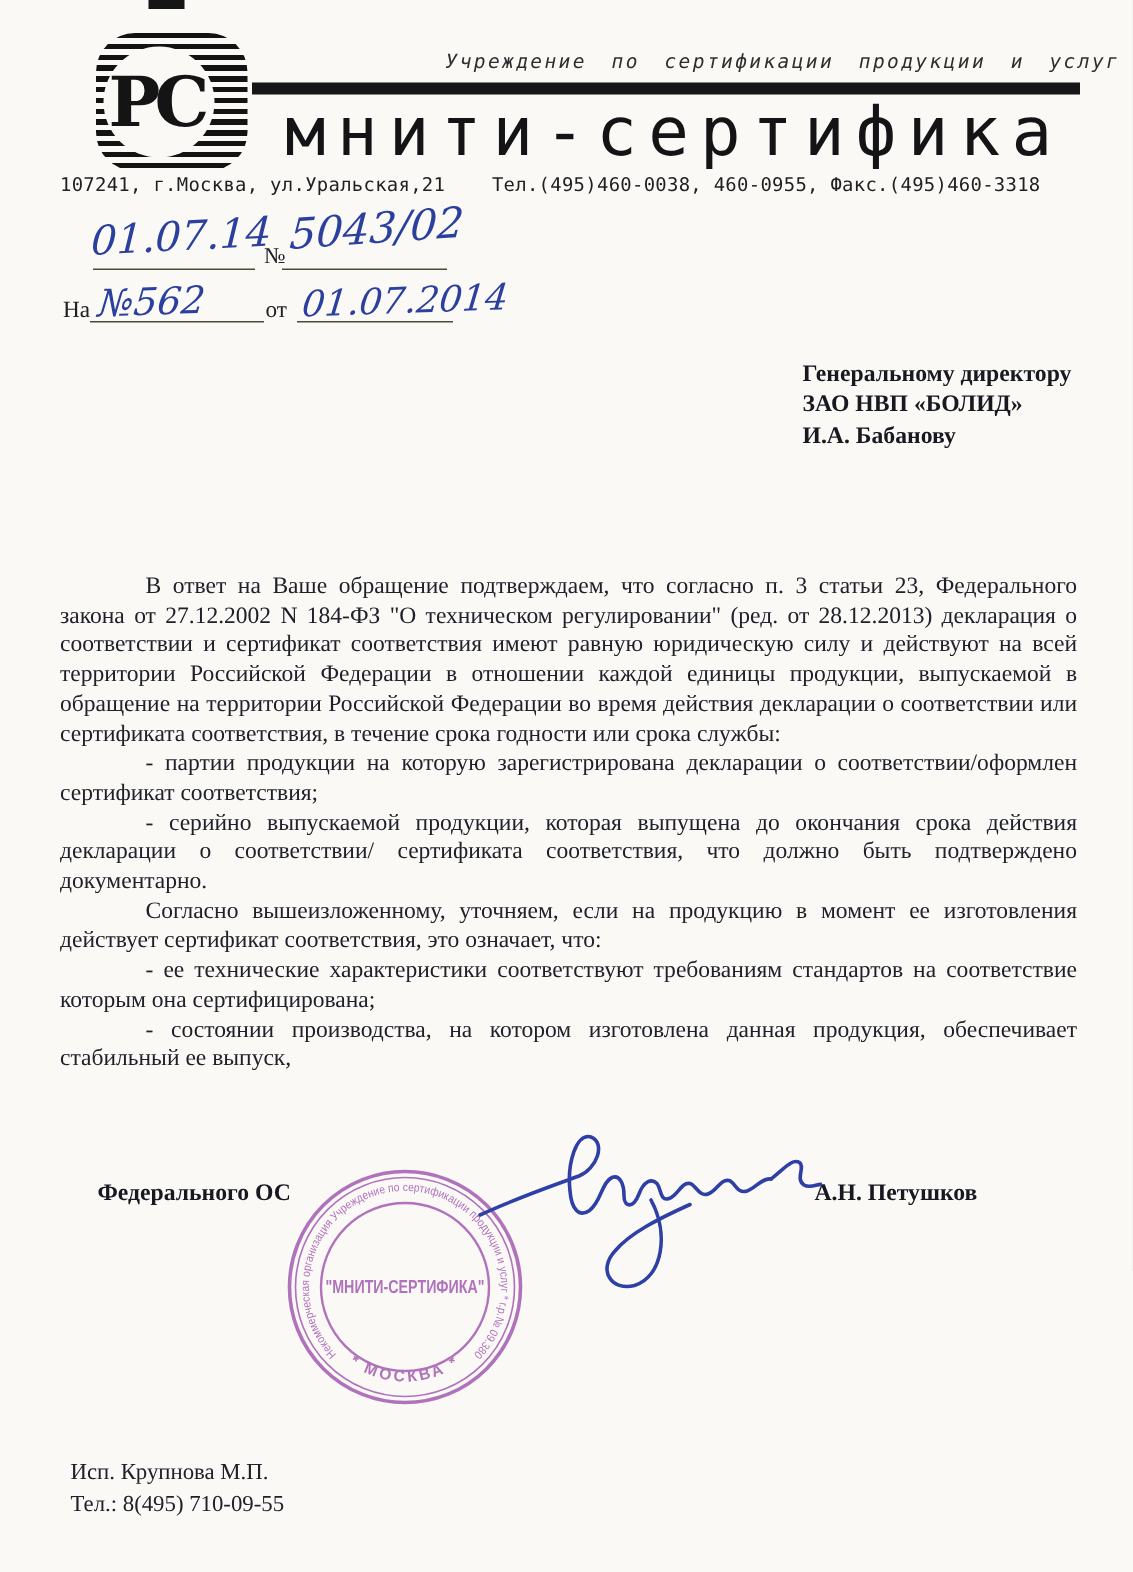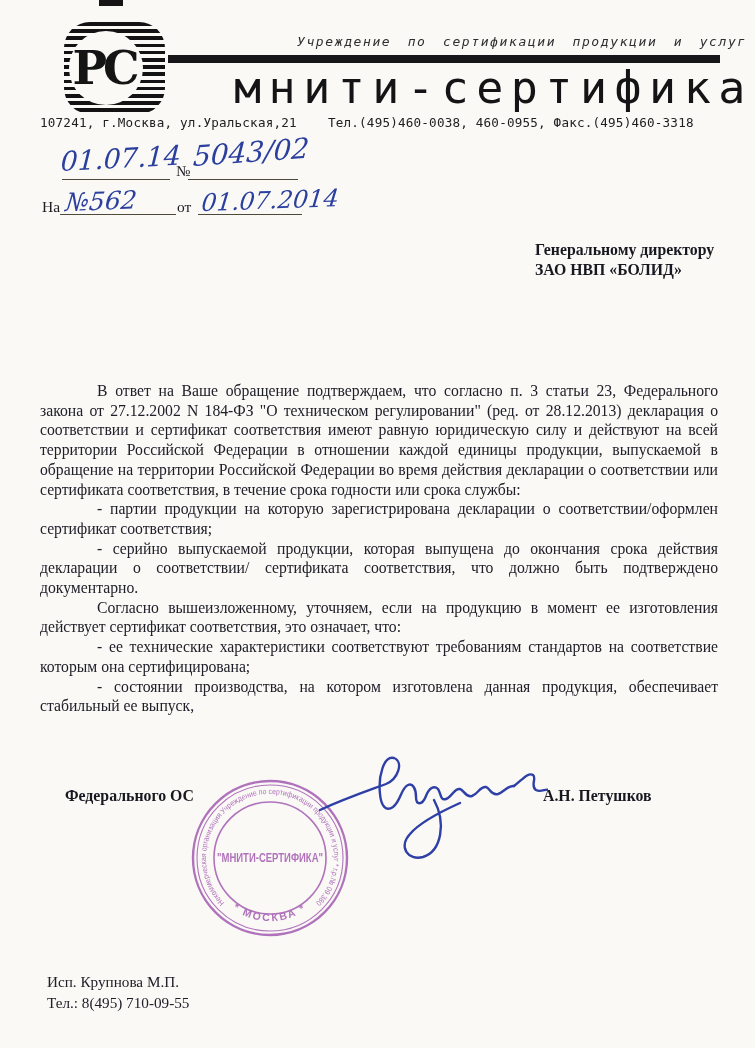--- a/index.html
+++ b/index.html
@@ -22,21 +22,21 @@
   .logo-letters{font-family:"DejaVu Serif",serif;font-weight:bold;font-size:46px;color:#141414;letter-spacing:-4px;padding-right:4px;}
   .tagline{
     position:absolute;left:297px;top:34px;width:430px;
     font-family:"DejaVu Sans Mono",monospace;font-style:italic;font-size:13px;
     letter-spacing:1.6px;word-spacing:7px;color:#2e2e30;white-space:nowrap;
   }
   .header-bar{position:absolute;left:168px;top:55px;width:552px;height:8px;background:#171719;}
   .org-title{
     position:absolute;left:190px;top:61px;
     font-family:"DejaVu Sans Mono",monospace;font-size:45px;font-weight:normal;
-    letter-spacing:7.5px;color:#141416;white-space:nowrap;margin-left:44px;
+    letter-spacing:7.5px;color:#141416;white-space:nowrap;
   }
   .address-line{
     position:absolute;left:40px;top:115px;
     font-family:"DejaVu Sans Mono",monospace;font-size:12.6px;color:#202022;
     letter-spacing:.2px;white-space:pre;
   }
   
   .hand{
     font-family:"DejaVu Serif",serif;font-style:italic;color:#2b3f9e;
     white-space:nowrap;transform-origin:left bottom;
@@ -82,20 +82,21 @@
   <div class="abs printed" style="left:42px;top:198px;font-size:15.5px;">На</div>
   <div class="abs hand" style="left:64px;top:188px;font-size:25px;transform:rotate(-2deg) skewX(-8deg);">№562</div>
   <div class="rule" style="left:60px;top:214px;width:116px;"></div>
   <div class="abs printed" style="left:177px;top:198px;font-size:15.5px;">от</div>
   <div class="abs hand" style="left:200px;top:189px;font-size:24px;transform:rotate(-2deg) skewX(-8deg);">01.07.2014</div>
   <div class="rule" style="left:198px;top:214px;width:104px;"></div>
 
   <div class="recipient">
     <div>Генеральному директору</div>
     <div>ЗАО НВП «БОЛИД»</div>
+    <div>И.А. Бабанову</div>
   </div>
 
   <div class="body-text">
     <p>В ответ на Ваше обращение подтверждаем, что согласно п. 3 статьи 23, Федерального закона от 27.12.2002 N 184-ФЗ "О техническом регулировании" (ред. от 28.12.2013) декларация о соответствии и сертификат соответствия имеют равную юридическую силу и действуют на всей территории Российской Федерации в отношении каждой единицы продукции, выпускаемой в обращение на территории Российской Федерации во время действия декларации о соответствии или сертификата соответствия, в течение срока годности или срока службы:</p>
     <p>- партии продукции на которую зарегистрирована декларации о соответствии/оформлен сертификат соответствия;</p>
     <p>- серийно выпускаемой продукции, которая выпущена до окончания срока действия декларации о соответствии/ сертификата соответствия, что должно быть подтверждено документарно.</p>
     <p>Согласно вышеизложенному, уточняем, если на продукцию в момент ее изготовления действует сертификат соответствия, это означает, что:</p>
     <p>- ее технические характеристики соответствуют требованиям стандартов на соответствие которым она сертифицирована;</p>
     <p>- состоянии производства, на котором изготовлена данная продукция, обеспечивает стабильный ее выпуск,</p>
   </div>

